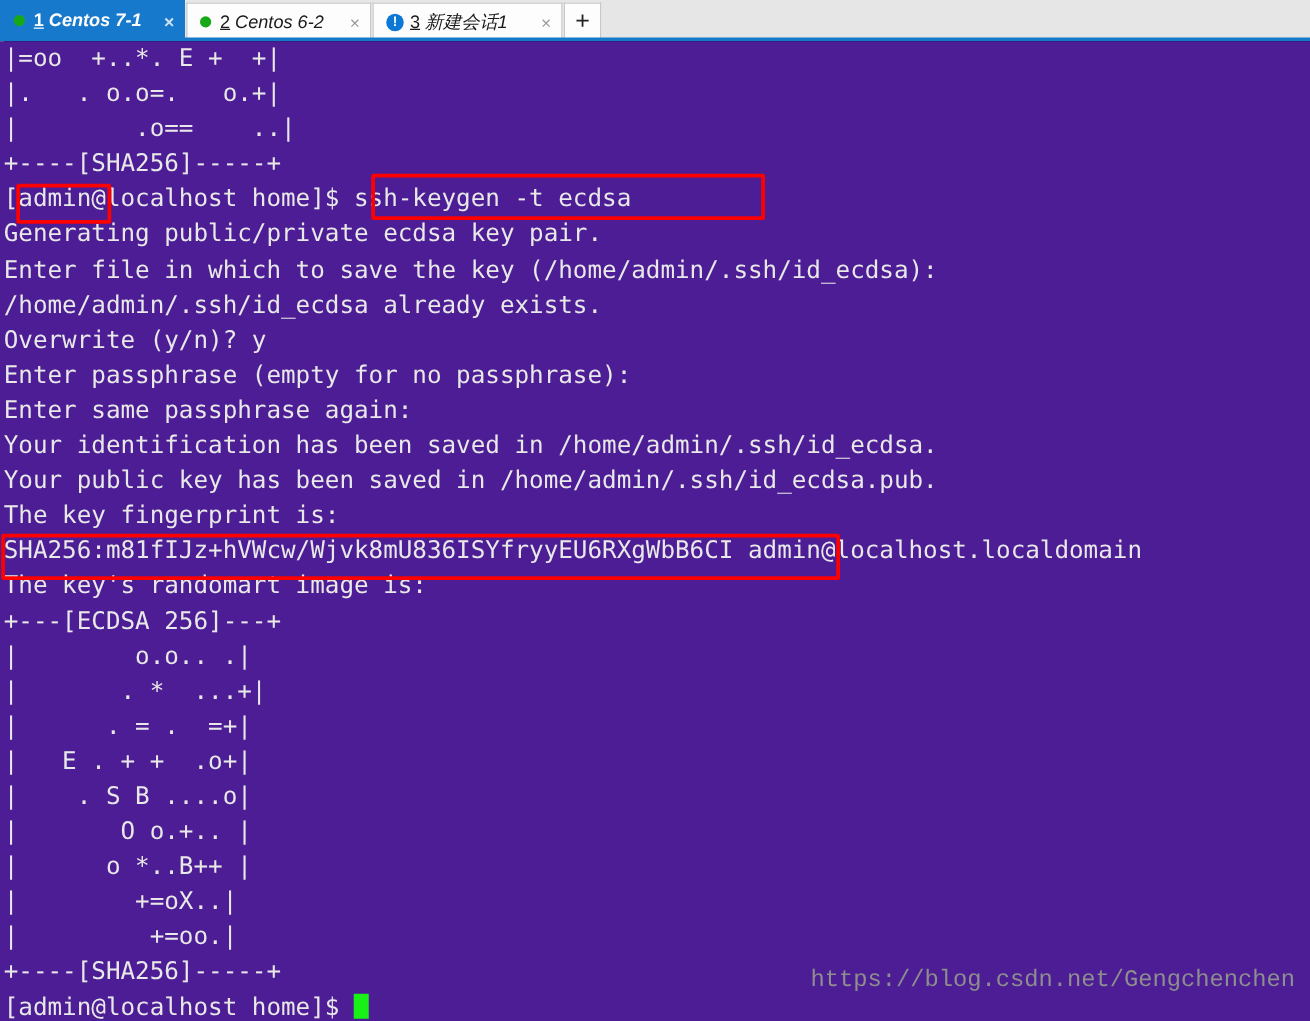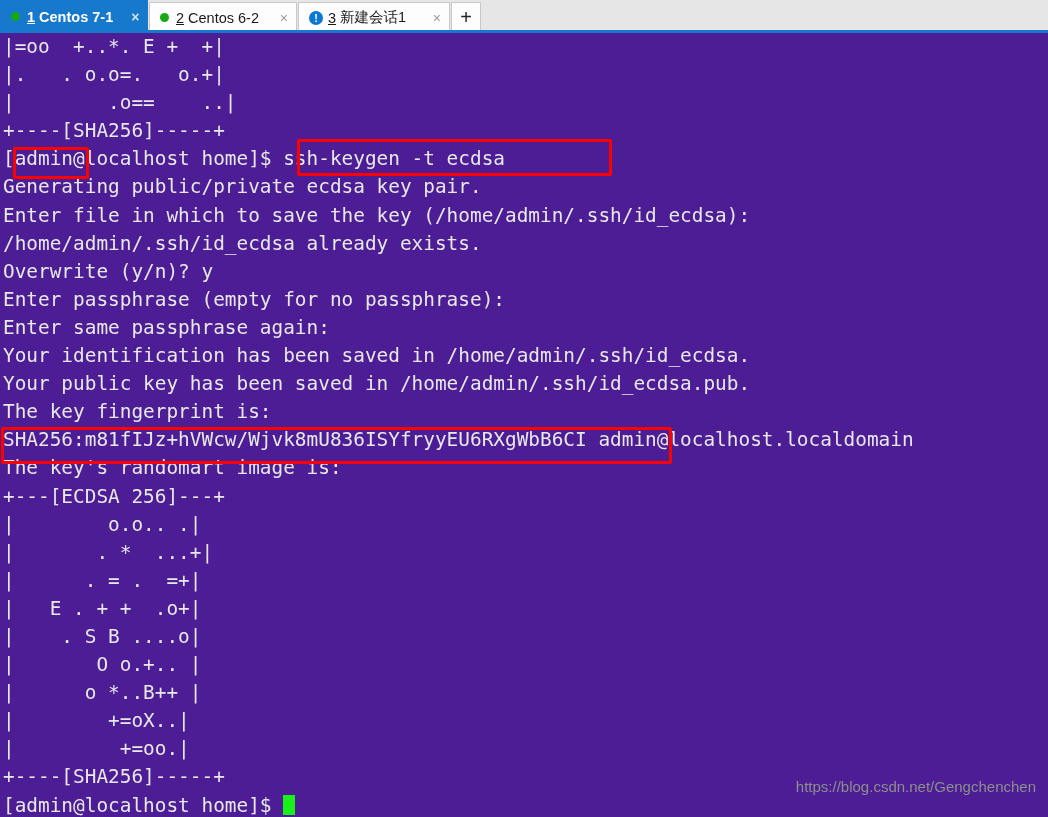--- a/index.html
+++ b/index.html
@@ -68,21 +68,21 @@
     line-height: 14px;
     text-align: center;
     margin-right: 5px;
     flex: none;
   }
   .tab .num {
     text-decoration: underline;
     margin-right: 4px;
   }
   .tab.active .num { color: #ffffff; }
-  .tab .label { margin-right: 16px; }
+  .tab .label { margin-right: 16px; font-style: italic; }
   .tab .closex {
     font-family: "Liberation Sans", sans-serif;
     font-size: 14px;
     color: #9a9a9a;
     margin-left: auto;
     padding: 0 2px;
   }
   .tab.active .closex { color: #cfe3f5; }
   .tab-width-1 { width: 148px; }
   .tab-width-2 { width: 148px; }
@@ -163,22 +163,22 @@
   }
   #redbox-admin   { left: 13px;  top: 147px; width: 76px;  height: 32px; }
   #redbox-command { left: 297px; top: 139px; width: 315px; height: 37px; }
   #redbox-fp      { left: 1px;   top: 427px; width: 671px; height: 37px; }
 
   
   .watermark {
     position: absolute;
     right: 12px;
     bottom: 22px;
-    font-family: Liberation Sans, sans-serif;
-    font-size: 15px;
+    font-family: Liberation Mono, monospace;
+    font-size: 19px;
     color: #8e8e8e;
     white-space: nowrap;
   }
 </style>
 </head>
 <body>
 
 <div class="tabbar">
 
   <div class="tab active tab-width-1">

